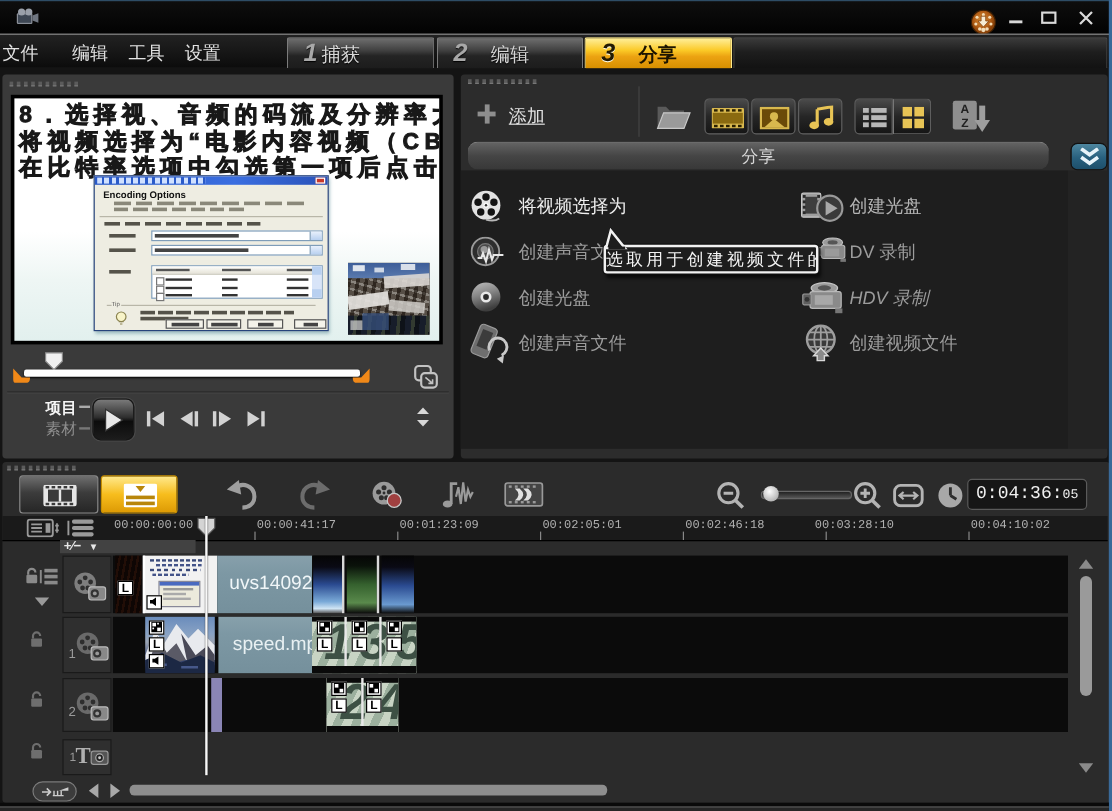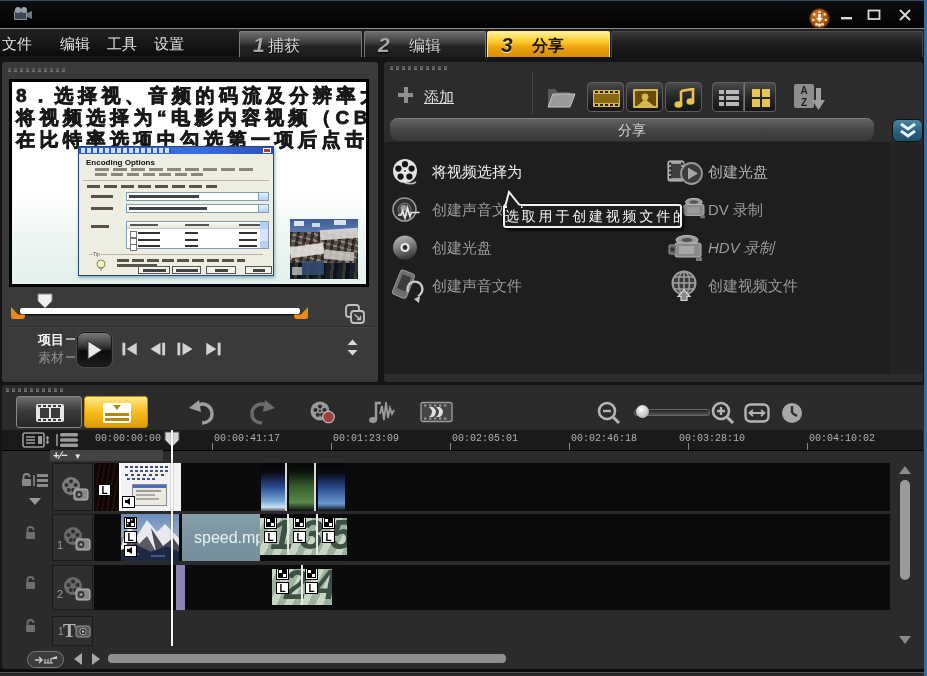--- a/index.html
+++ b/index.html
@@ -513,20 +513,21 @@
         <path d="M17 16 l6 6" stroke="#b4b4b4" stroke-width="3"></path>
       </svg>
   <svg class="abs" style="left:742px;top:18px" width="26" height="20" viewBox="0 0 26 20">
         <rect x="1.5" y="1.5" width="23" height="17" rx="5" fill="none" stroke="#b4b4b4" stroke-width="2.4"></rect>
         <path d="M6 10 h14 M9 7 l-3.5 3 3.5 3 M17 7 l3.5 3 -3.5 3" stroke="#b4b4b4" stroke-width="1.8" fill="none"></path>
       </svg>
   <svg class="abs" style="left:778px;top:16px" width="24" height="24" viewBox="0 0 24 24">
         <circle cx="12" cy="12" r="10" fill="#a8a8a8"></circle>
         <path d="M12 12 L12 5 M12 12 L17 15" stroke="#2e2e2e" stroke-width="2.4"></path>
       </svg>
+  <div class="timebox" style="left:804px;top:14px;width:98px;height:24px;font-size:15px;line-height:24px;border-width:1px;border-radius:4px;">0:04:36:<span style="font-size:11px;">05</span></div>
 
   <div class="abs" style="left:0px;top:45px;width:921px;height:20px;background:#1a1a1a;border-bottom:1px solid #000;"></div>
   <svg class="abs" style="left:20px;top:47px" width="28" height="16" viewBox="0 0 28 16">
         <rect x="1" y="1" width="21" height="14" rx="2" fill="none" stroke="#9a9a9a" stroke-width="1.6"></rect>
         <g stroke="#9a9a9a" stroke-width="1.6">
           <line x1="4" y1="5" x2="13" y2="5"></line>
           <line x1="4" y1="8" x2="13" y2="8"></line>
           <line x1="4" y1="11" x2="13" y2="11"></line>
         </g>
         <rect x="16" y="4" width="4" height="8" fill="#9a9a9a"></rect>
@@ -653,20 +654,21 @@
       <div class="abs" style="left:11px;top:21px;width:33px;height:20px;background:#eceadc;border:1px solid #889;">
         <div class="abs" style="left:0;top:0;width:33px;height:2.5px;background:#4a6ac0;"></div>
         <div class="abs" style="left:3px;top:5px;width:25px;height:1.5px;background:#999;"></div>
         <div class="abs" style="left:3px;top:9px;width:19px;height:1.5px;background:#aaa;"></div>
         <div class="abs" style="left:3px;top:13px;width:23px;height:1.5px;background:#aaa;"></div>
       </div>
     </div>
     <div class="badge" style="left:28px;top:33px;"><svg width="9" height="9" viewBox="0 0 9 9">
             <path d="M1 3 h2 l3-2 v7 l-3-2 h-2 Z" fill="#000"></path>
           </svg></div>
+    <div class="clip" style="left:87px;width:79px;height:48px;background:linear-gradient(#87a0ab,#7d98a4 30%,#75909c);color:#f0f6f8;font-size:16px;line-height:48px;text-align:center;text-indent:10px;">uvs14092</div>
     <div class="clip" style="left:167px;width:24px;height:48px;background:linear-gradient(#050505 0%,#0a0a14 20%,#2a4a90 50%,#7aaad8 80%,#cfe4f4 92%,#555 100%);border-right:2px solid #d8d8d8;"></div>
     <div class="clip" style="left:195px;width:25px;height:48px;background:linear-gradient(#060606 0%,#0a120a 18%,#35612e 50%,#5a8a4c 82%,#0c0c0c 100%);border-right:2px solid #d8d8d8;"></div>
     <div class="clip" style="left:224px;width:27px;height:48px;background:linear-gradient(#050505 0%,#0a0a14 20%,#2a4a90 52%,#6a9ad0 85%,#0c0c0c 100%);"></div>
   </div>
   <div class="track" style="top:129px;width:796px;height:47px;">
     <div class="clip" style="left:27px;width:58px;height:47px;background:linear-gradient(#6a8cbc,#88a2c4 30%,#9aa4b4 45%,#3a4a7a 75%,#0e1628 100%);">
       <svg class="abs" style="left:0;top:2px" width="58" height="45" viewBox="0 0 58 45">
         <path d="M0 30 L8 10 L16 20 L26 4 L36 16 L44 8 L58 22 L58 34 L0 34 Z" fill="#e8eaee"></path>
         <path d="M10 14 L18 28 L26 20 L34 34 L20 38 L4 34 Z" fill="#5a5a66"></path>
         <path d="M30 12 L42 30 L52 22 L58 30 L58 38 L36 40 Z" fill="#4a4a58"></path>

